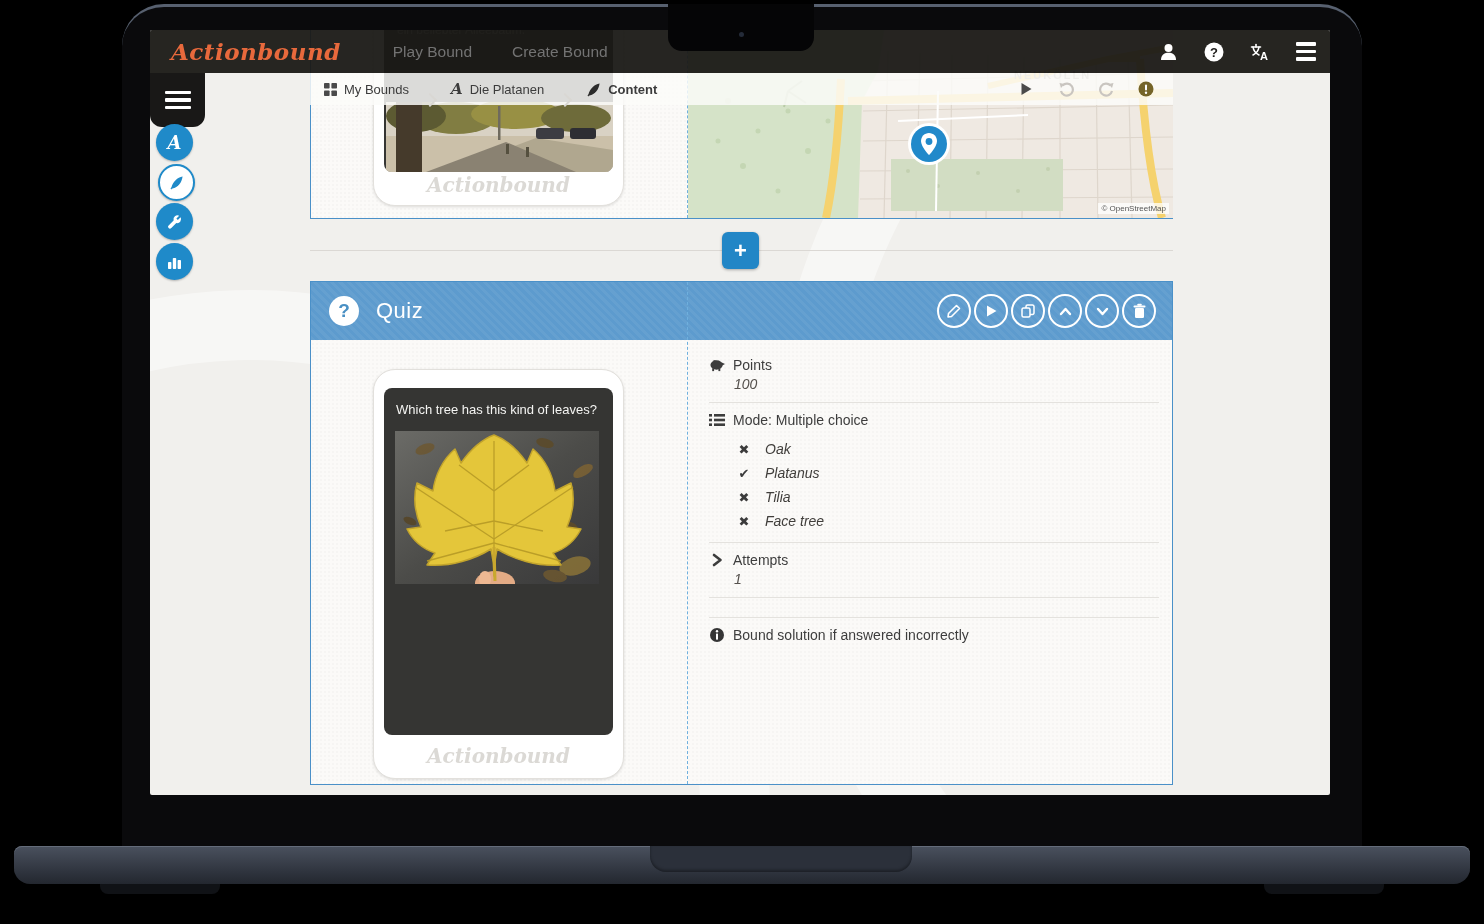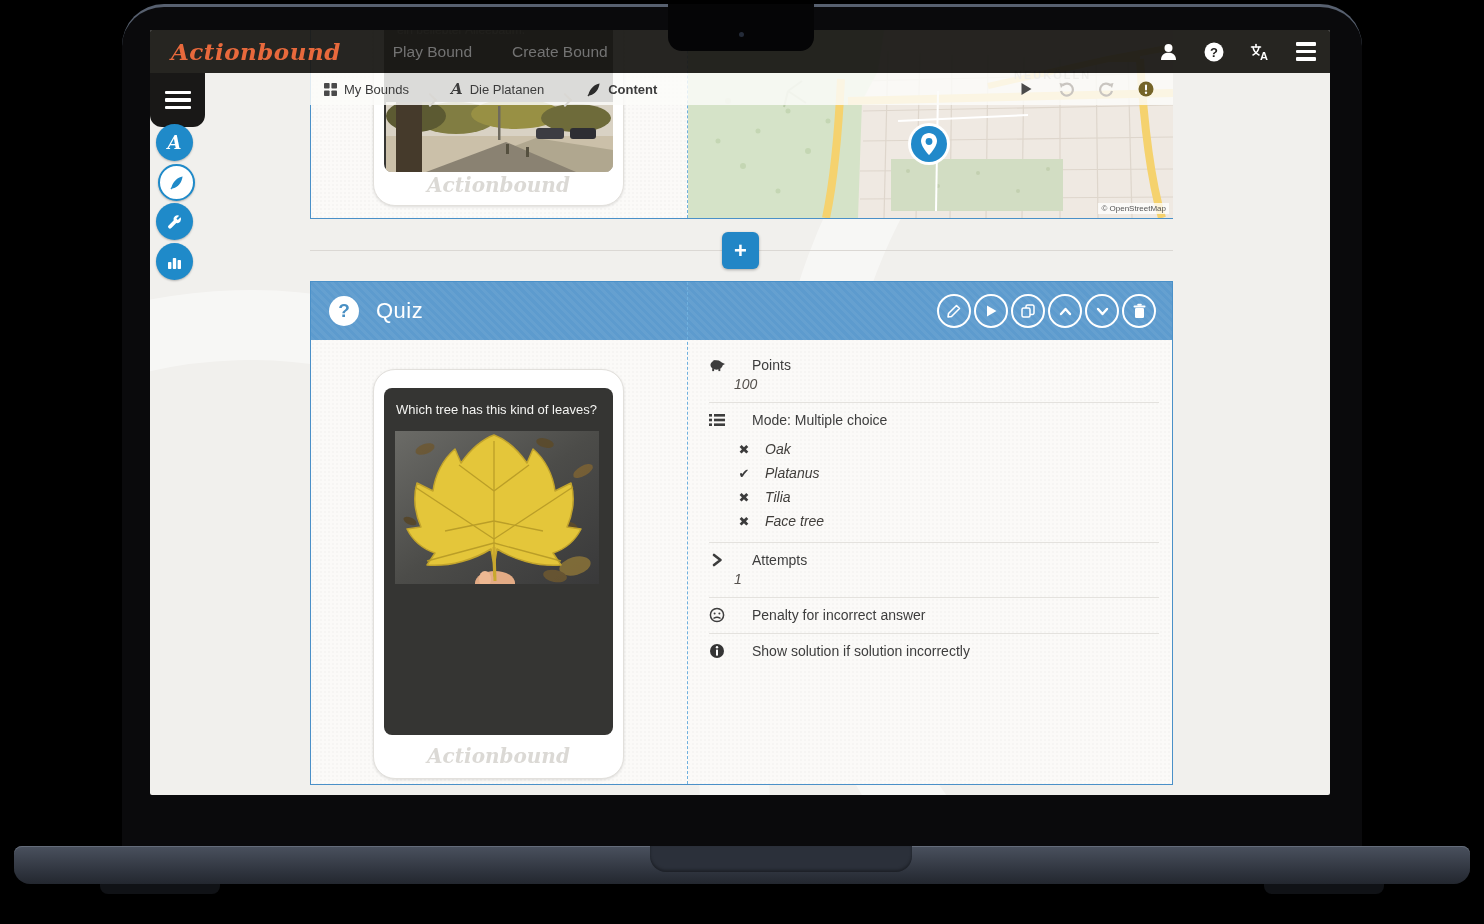--- a/index.html
+++ b/index.html
@@ -109,21 +109,21 @@
     font-size:19px;display:flex;align-items:center;justify-content:center;margin-left:18px;}
   .quiz-title{color:#fff;font-size:22px;margin-left:17px;font-weight:normal;letter-spacing:.5px;}
   .head-tools{position:absolute;right:16px;top:12px;display:flex;gap:3px;}
   .htool{width:34px;height:34px;border:2px solid #fff;border-radius:50%;box-sizing:border-box;
     display:flex;align-items:center;justify-content:center;cursor:pointer;}
 
   
   .details{position:absolute;left:398px;top:66px;right:13px;color:#3d3d3d;font-size:14px;}
   .drow{border-bottom:1px solid #e4e2de;padding:9px 0 10px 0;}
   .drow.last{border-bottom:none;}
-  .dlabel{display:flex;align-items:center;gap:27px;}
+  .dlabel{display:flex;align-items:center;gap:8px;}
   .dicon{width:16px;height:16px;flex:0 0 16px;display:flex;align-items:center;justify-content:center;}
   .dvalue{font-style:italic;color:#55514d;margin:3px 0 0 25px;}
   .opts{margin:13px 0 3px 28px;display:flex;flex-direction:column;gap:8px;}
   .opt{display:flex;align-items:center;gap:14px;}
   .opt-glyph{width:14px;text-align:center;font-size:13px;color:#3b3b3b;font-weight:bold;
     font-family:"DejaVu Sans",sans-serif;}
   .opt-label{font-style:italic;color:#403e3b;}
   svg{display:block;}
 </style>
 </head>
@@ -384,43 +384,32 @@
               <svg width="12" height="14" viewBox="0 0 12 14">
                   <polyline points="3,2 9.5,7 3,12" fill="none" stroke="#3d3d3d" stroke-width="2.6" stroke-linecap="round" stroke-linejoin="round"></polyline>
                 </svg>
             </span>
             <span>Attempts</span>
           </div>
           <div class="dvalue">1</div>
         </div>
 
         <div class="drow">
-          <div class="dlabel">
-            <span class="dicon">
-              <svg width="16" height="16" viewBox="0 0 16 16">
-                  <circle cx="8" cy="8" r="6.6" fill="none" stroke="#3d3d3d" stroke-width="1.5"></circle>
-                  <circle cx="5.6" cy="6.4" r="1" fill="#3d3d3d"></circle>
-                  <circle cx="10.4" cy="6.4" r="1" fill="#3d3d3d"></circle>
-                  <path d="M5 11.2 Q8 9.4 11 11.2" fill="none" stroke="#3d3d3d" stroke-width="1.4" stroke-linecap="round"></path>
-                </svg>
-            </span>
-            <span>Penalty for incorrect answer</span>
-          </div>
         </div>
 
         <div class="drow last">
           <div class="dlabel">
             <span class="dicon">
               <svg width="16" height="16" viewBox="0 0 16 16">
                   <circle cx="8" cy="8" r="7" fill="#353535"></circle>
                   <rect x="7" y="6.6" width="2" height="6" fill="#fff"></rect>
                   <circle cx="8" cy="4.2" r="1.2" fill="#fff"></circle>
                 </svg>
             </span>
-            <span>Show solution if solution incorrectly</span>
+            <span>Bound solution if answered incorrectly</span>
           </div>
         </div>
       </div>
     </div>
 
     <div class="crumbbar">
       <div class="crumb">
         <svg width="13" height="13" viewBox="0 0 13 13">
             <g fill="#4a4a4a">
               <rect width="5.6" height="5.6" rx="0.8"></rect>

